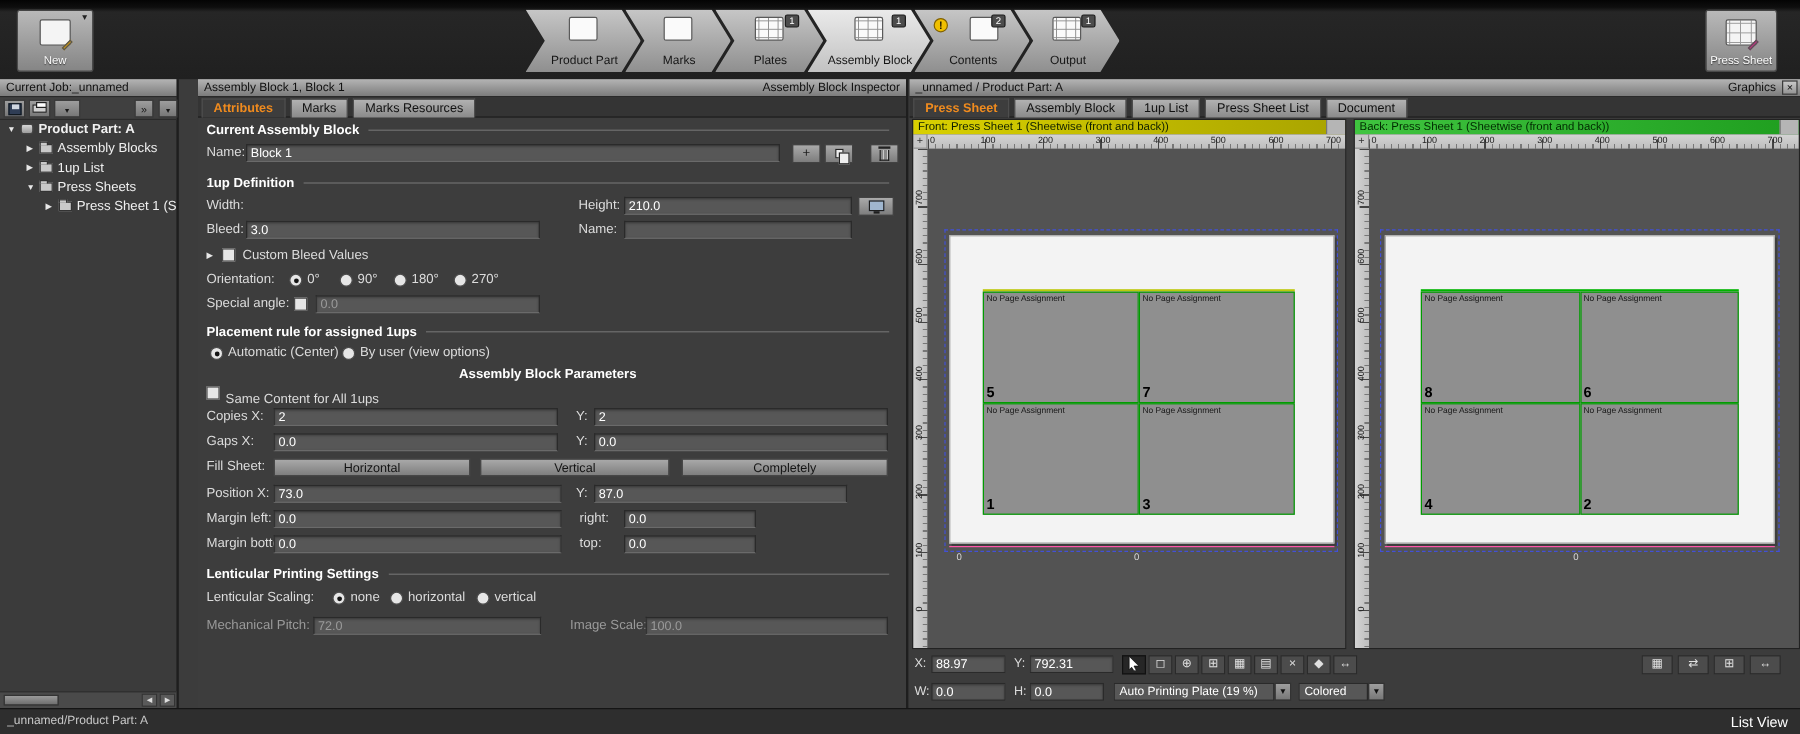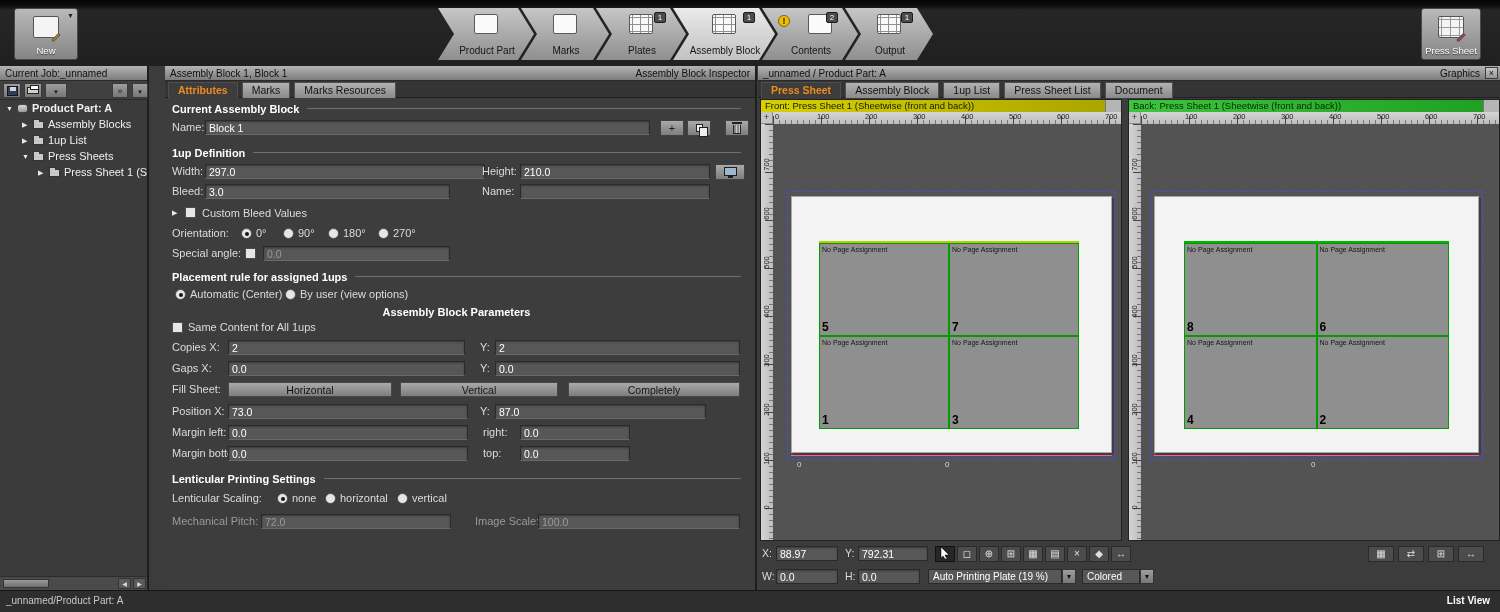--- a/index.html
+++ b/index.html
@@ -167,21 +167,21 @@
   .toolbtn.sel { background:#262626; border-color:#111; }
   .ddl { position:absolute; top:1px; height:15px; line-height:14px; background:#575757; color:#fff;
          border:1px solid #2a2a2a; padding:0 4px; font-size:10px; white-space:nowrap; overflow:hidden; cursor:pointer; }
   .ddbtn { position:absolute; top:1px; width:14px; height:15px; background:linear-gradient(#9e9e9e,#777);
            border:1px solid #333; text-align:center; line-height:14px; font-size:7px; color:#111; cursor:pointer; }
 
   
   #statusbar { position:absolute; left:0; bottom:0; width:1500px; height:22px; background:#2e2e2e;
                border-top:1px solid #151515; }
   #statusbar .sl { position:absolute; left:6px; top:4px; font-size:10px; color:#c8c8c8; }
-  #statusbar .sr { position:absolute; right:10px; top:4px; font-size:10px; color:#ffffff;font-weight:bold; }
+  #statusbar .sr { position:absolute; right:10px; top:4px; font-size:12px; color:#ffffff; }
 </style>
 </head>
 <body>
 
 <div id="app">
 
   <div id="topbar">
     <div class="tbtn" style="left:14px;width:64px;">
       <div class="pageicon">
           <div class="pen"></div>
@@ -290,21 +290,20 @@
       <div class="fld" style="left:40px;top:22px;width:445px;">Block 1</div>
       <div class="sbtn" style="left:495px;top:22px;"><span>+</span></div>
       <div class="sbtn" style="left:522px;top:22px;"><span class="copyic"></span></div>
       <div class="sbtn" style="left:560px;top:22px;"><span class="trash"></span></div>
 
       <div class="sect" style="top:48px;">
         <span class="t">1up Definition</span>
           <span class="ln"></span>
       </div>
       <span class="lbl" style="left:7px;top:66px;">Width:</span>
-      <div class="fld" style="left:40px;top:66px;width:280px;">297.0</div>
       <span class="lbl" style="left:317px;top:66px;">Height:</span>
       <div class="fld" style="left:355px;top:66px;width:190px;">210.0</div>
       <div class="sbtn" style="left:550px;top:66px;width:30px;"><span class="monic"></span></div>
 
       <span class="lbl" style="left:7px;top:86px;">Bleed:</span>
       <div class="fld" style="left:40px;top:86px;width:245px;">3.0</div>
       <span class="lbl" style="left:317px;top:86px;">Name:</span>
       <div class="fld" style="left:355px;top:86px;width:190px;"></div>
 
       <span class="inline-exp" style="left:7px;top:111px;">▶</span>
@@ -332,21 +331,21 @@
       <span class="radio sel" style="left:10px;top:191px;"></span>
       <span class="lbl" style="left:25px;top:189px;">Automatic (Center)</span>
       <span class="radio" style="left:120px;top:191px;"></span>
       <span class="lbl" style="left:135px;top:189px;">By user (view options)</span>
 
       <div class="sect" style="top:208px;flex-direction:column;">
         <span class="t">Assembly Block Parameters</span>
           <span class="ln"></span>
       </div>
       <span class="check" style="left:7px;top:224px;"></span>
-      <span class="lbl" style="left:23px;top:222px;">Same Content for All 1ups</span>
+      <span class="lbl" style="left:23px;top:228px;">Same Content for All 1ups</span>
 
       <span class="lbl" style="left:7px;top:242px;">Copies X:</span>
       <div class="fld" style="left:63px;top:242px;width:237px;">2</div>
       <span class="lbl" style="left:315px;top:242px;">Y:</span>
       <div class="fld" style="left:330px;top:242px;width:245px;">2</div>
 
       <span class="lbl" style="left:7px;top:263px;">Gaps X:</span>
       <div class="fld" style="left:63px;top:263px;width:237px;">0.0</div>
       <span class="lbl" style="left:315px;top:263px;">Y:</span>
       <div class="fld" style="left:330px;top:263px;width:245px;">0.0</div>

